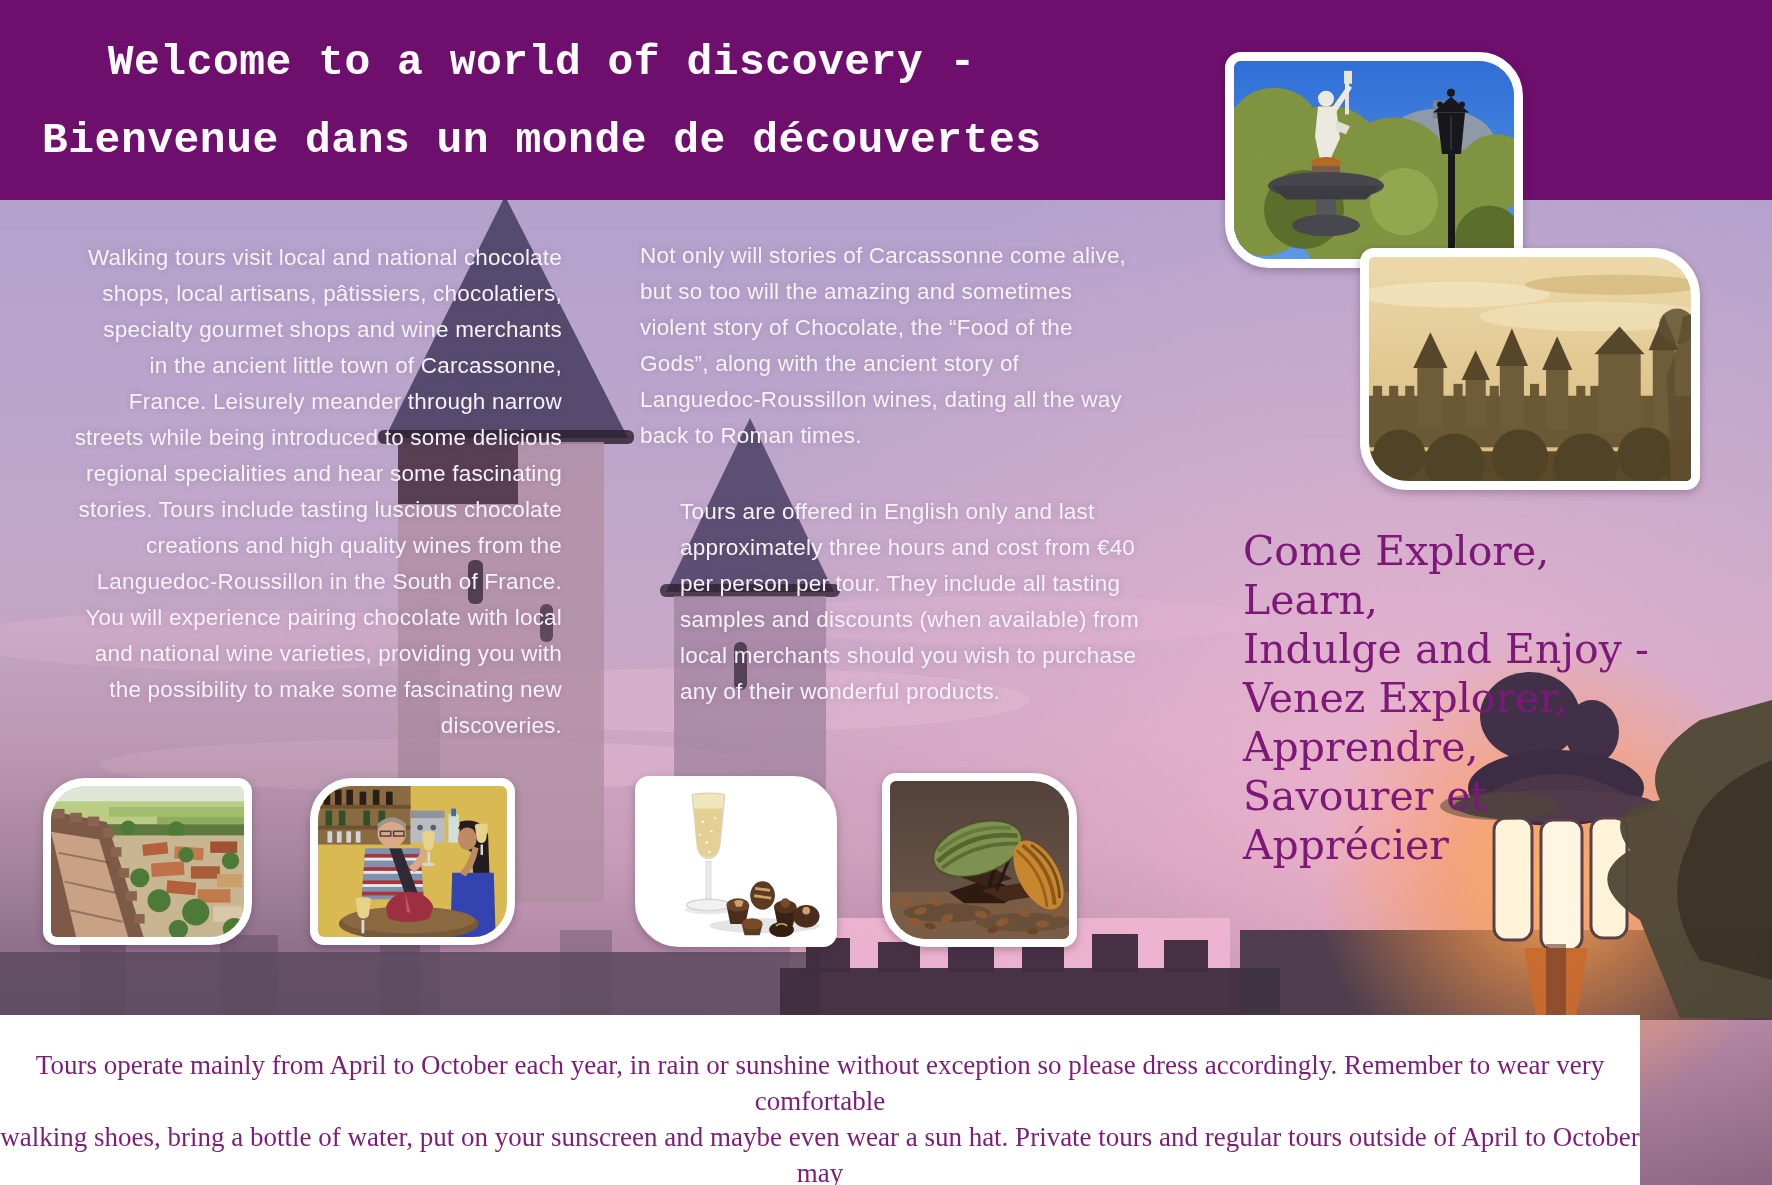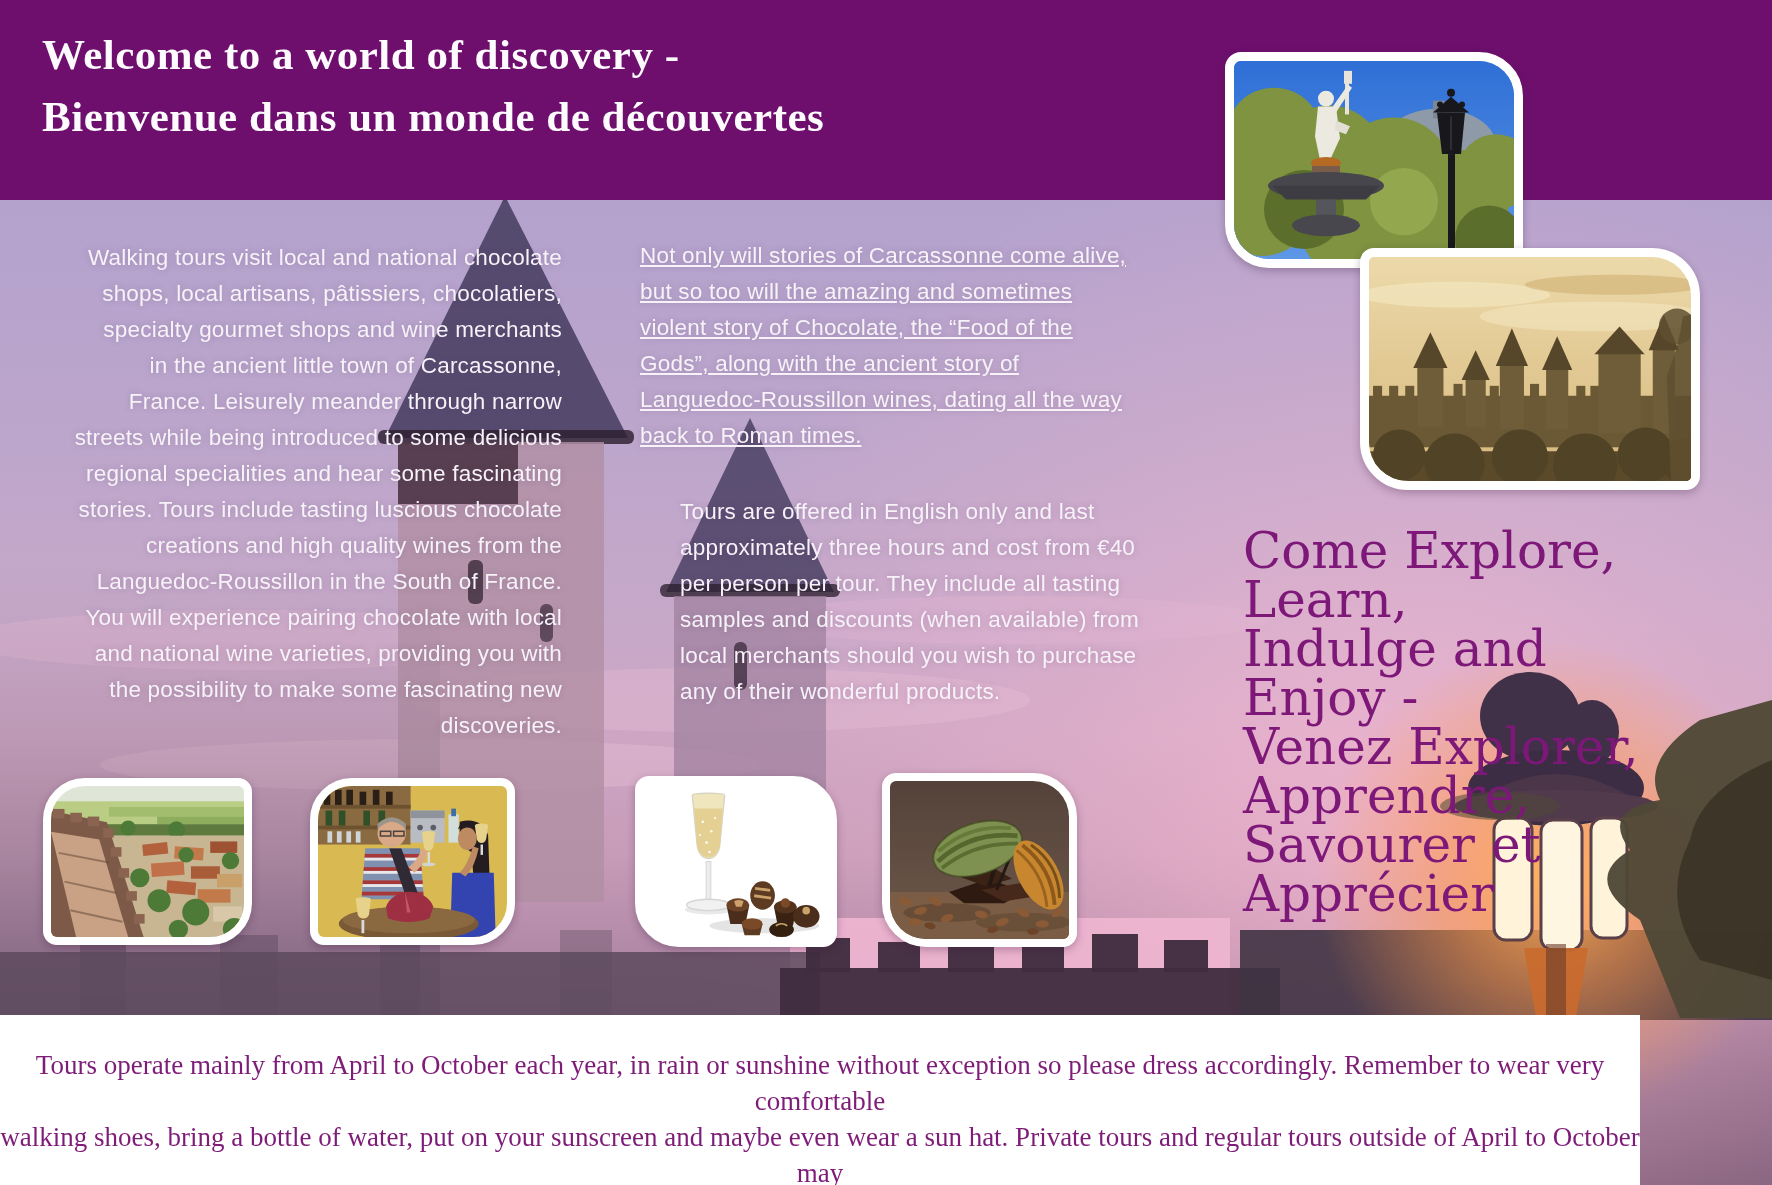--- a/index.html
+++ b/index.html
@@ -21,36 +21,36 @@
     position:absolute;inset:0;z-index:1;pointer-events:none;
     background:radial-gradient(circle at 79% 70%, rgba(250,186,210,.70) 0%, rgba(250,186,210,.28) 22%, rgba(250,186,210,0) 45%);
   }
   .bg-art{position:absolute;left:0;top:0;width:1772px;height:1185px;z-index:2;}
   .header-band{
     position:absolute;left:0;top:0;width:1772px;height:200px;z-index:3;
     background:var(--header-purple);
   }
   .page-title{
     position:absolute;left:42px;top:24px;z-index:6;
-    font-family:Liberation Serif, serif;
-    font-size:43px;line-height:62px;color:#fdfbfd;
-    letter-spacing:.5px;white-space:pre-line;
+    font-family:Liberation Mono, monospace;
+    font-size:43px;line-height:78px;color:#fdfbfd;
+    letter-spacing:.5px;white-space:pre-line;text-align:center;
   }
   .body-col{
     position:absolute;z-index:6;color:var(--body-text);
     font-size:22.5px;line-height:36px;letter-spacing:.2px;
     white-space:pre-line;text-shadow:0 0 6px rgba(90,60,110,.25);
   }
   .col-left{left:42px;top:240px;width:520px;text-align:right;}
-  .col-right-1{left:640px;top:238px;width:520px;text-decoration:underline;}
+  .col-right-1{left:640px;top:238px;width:520px;}
   .col-right-2{left:640px;top:494px;width:520px;margin-left:40px;}
   .tagline{
     position:absolute;left:1243px;top:527px;width:440px;z-index:6;
     font-family:"DejaVu Serif",serif;
-    font-size:50px;line-height:49px;color:var(--tagline-purple);
+    font-size:41px;line-height:49px;color:var(--tagline-purple);
     white-space:pre-line;
   }
   .photo{
     position:absolute;overflow:hidden;background:#fff;
     border:9px solid #fff;box-shadow:0 3px 8px rgba(60,25,60,.30);
   }
   .photo svg{display:block;width:100%;height:100%;}
   .photo-1{left:1225px;top:52px;width:298px;height:216px;z-index:4;border-radius:16px 44px 16px 44px;}
   .photo-2{left:1360px;top:248px;width:340px;height:242px;z-index:5;border-radius:14px 48px 14px 48px;}
   .photo-a{left:43px; top:778px;width:209px;height:167px;z-index:4;border-width:8px;border-radius:42px 14px 42px 14px;}

